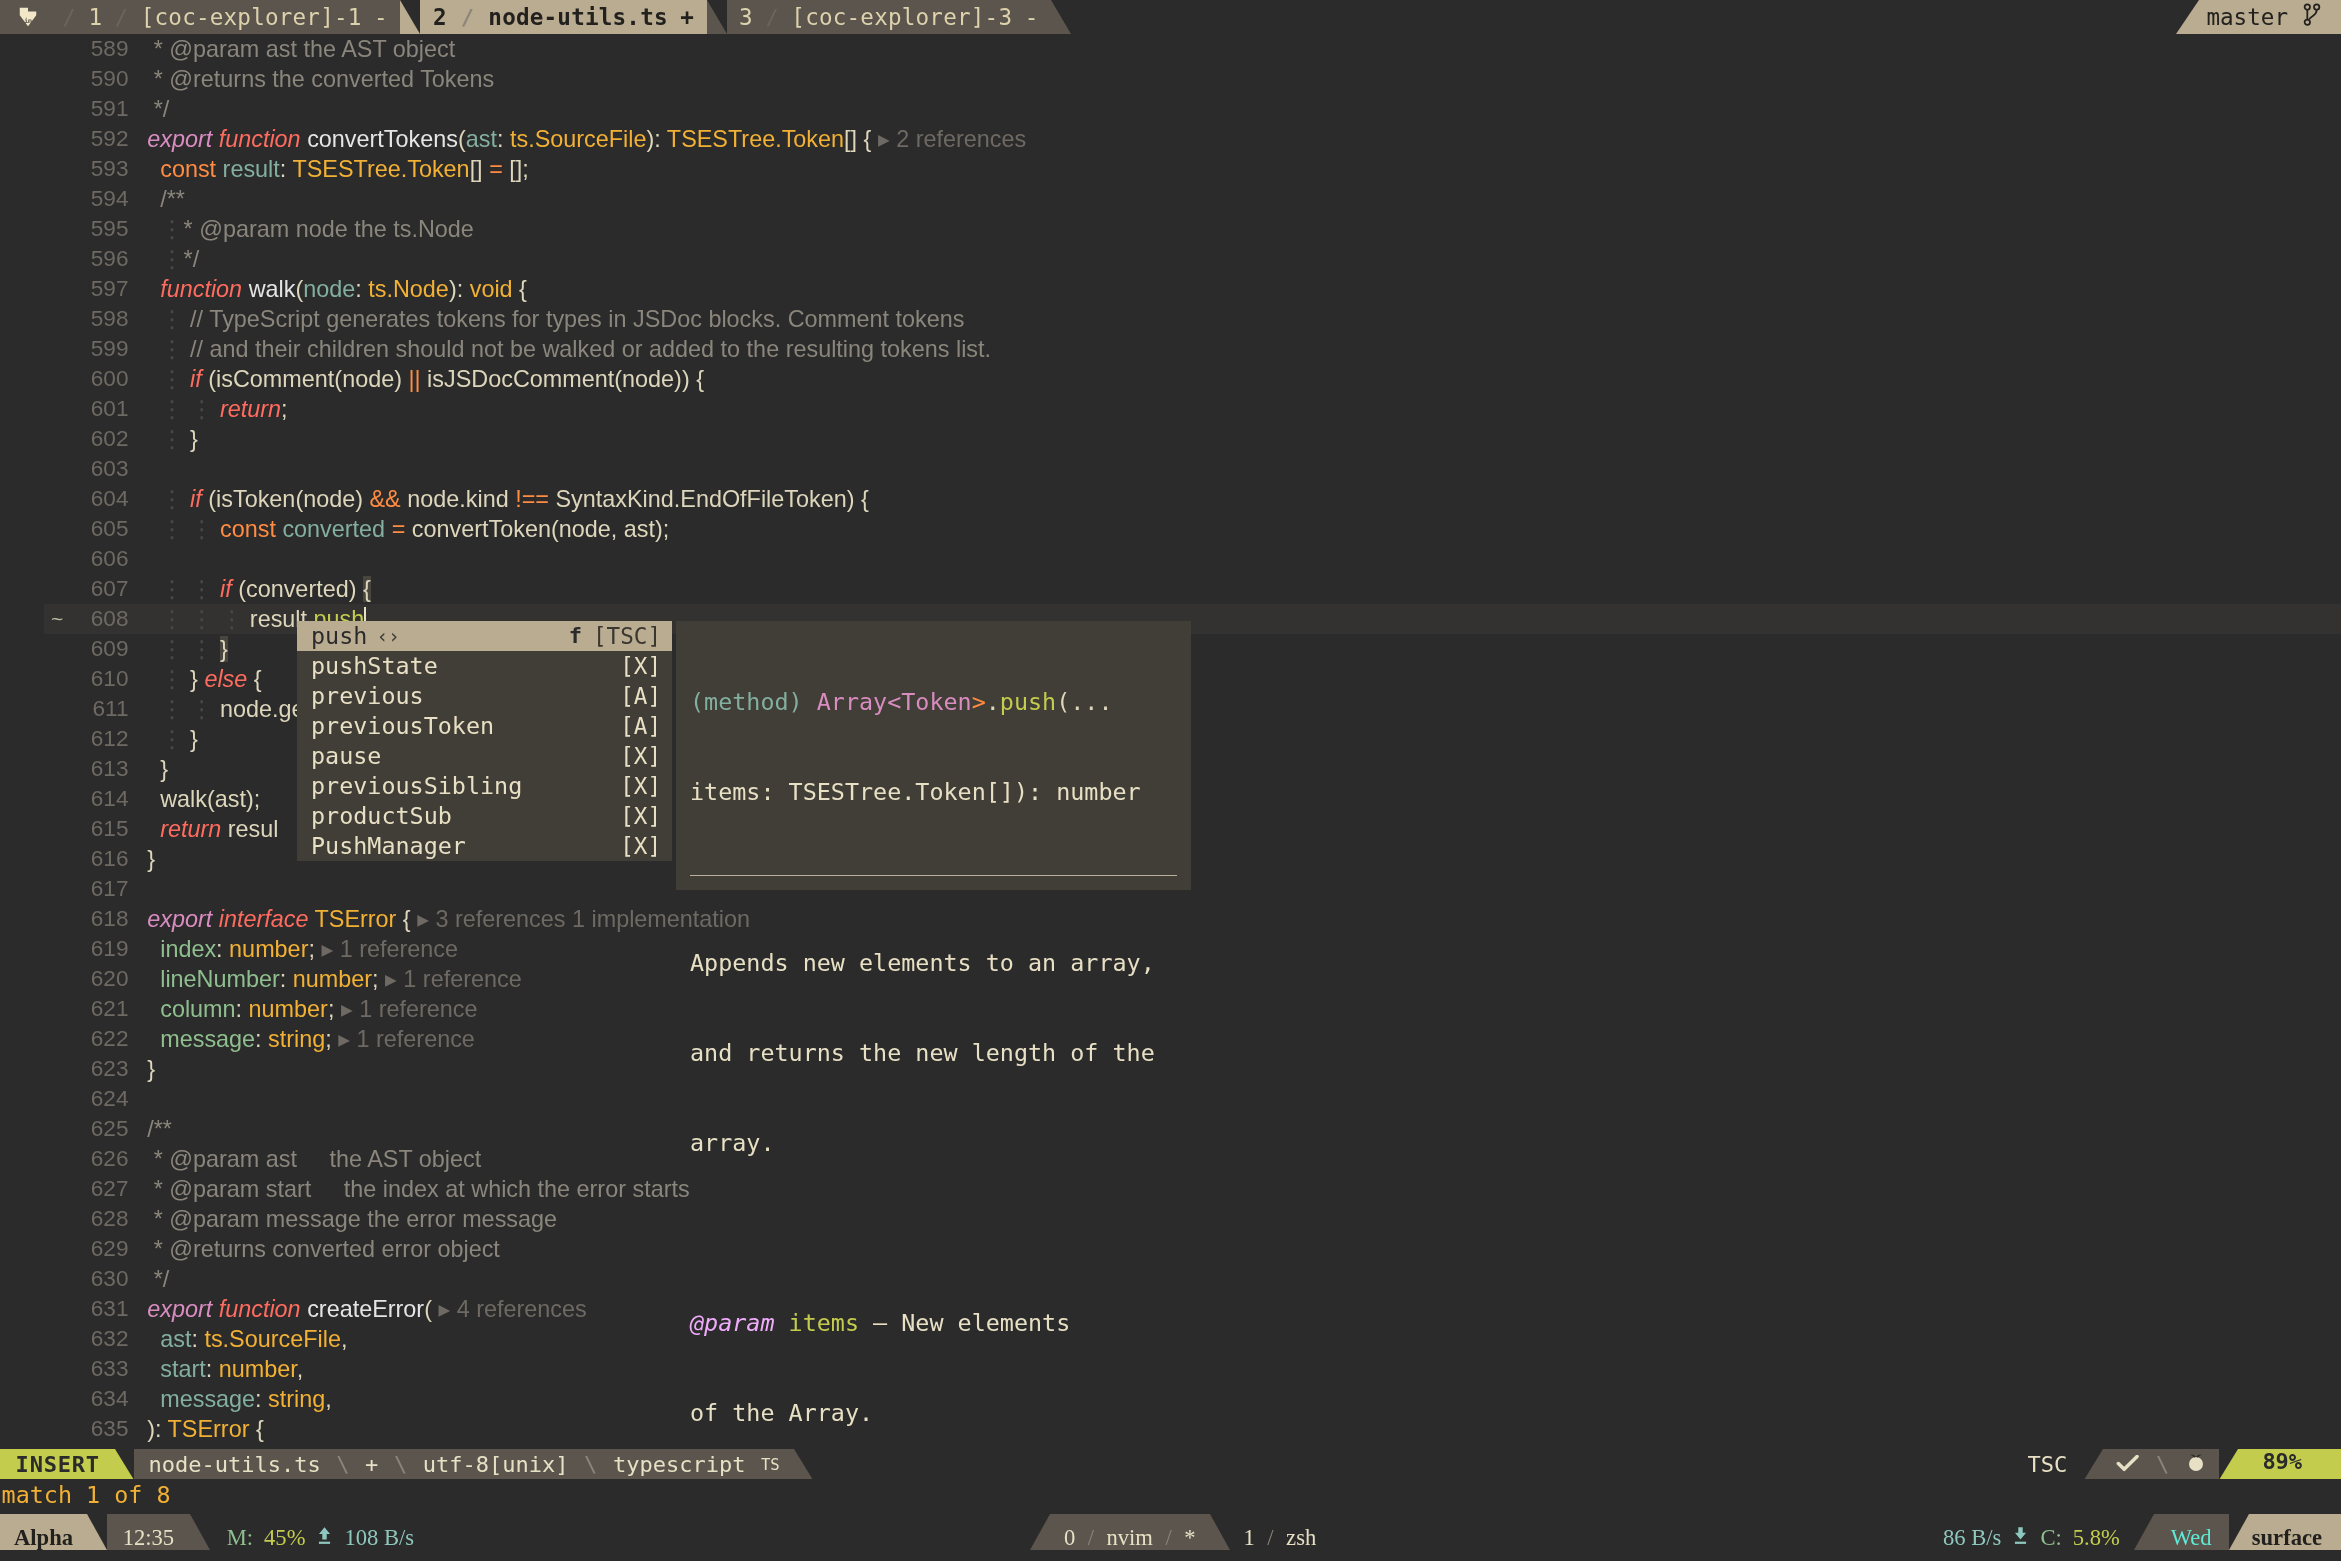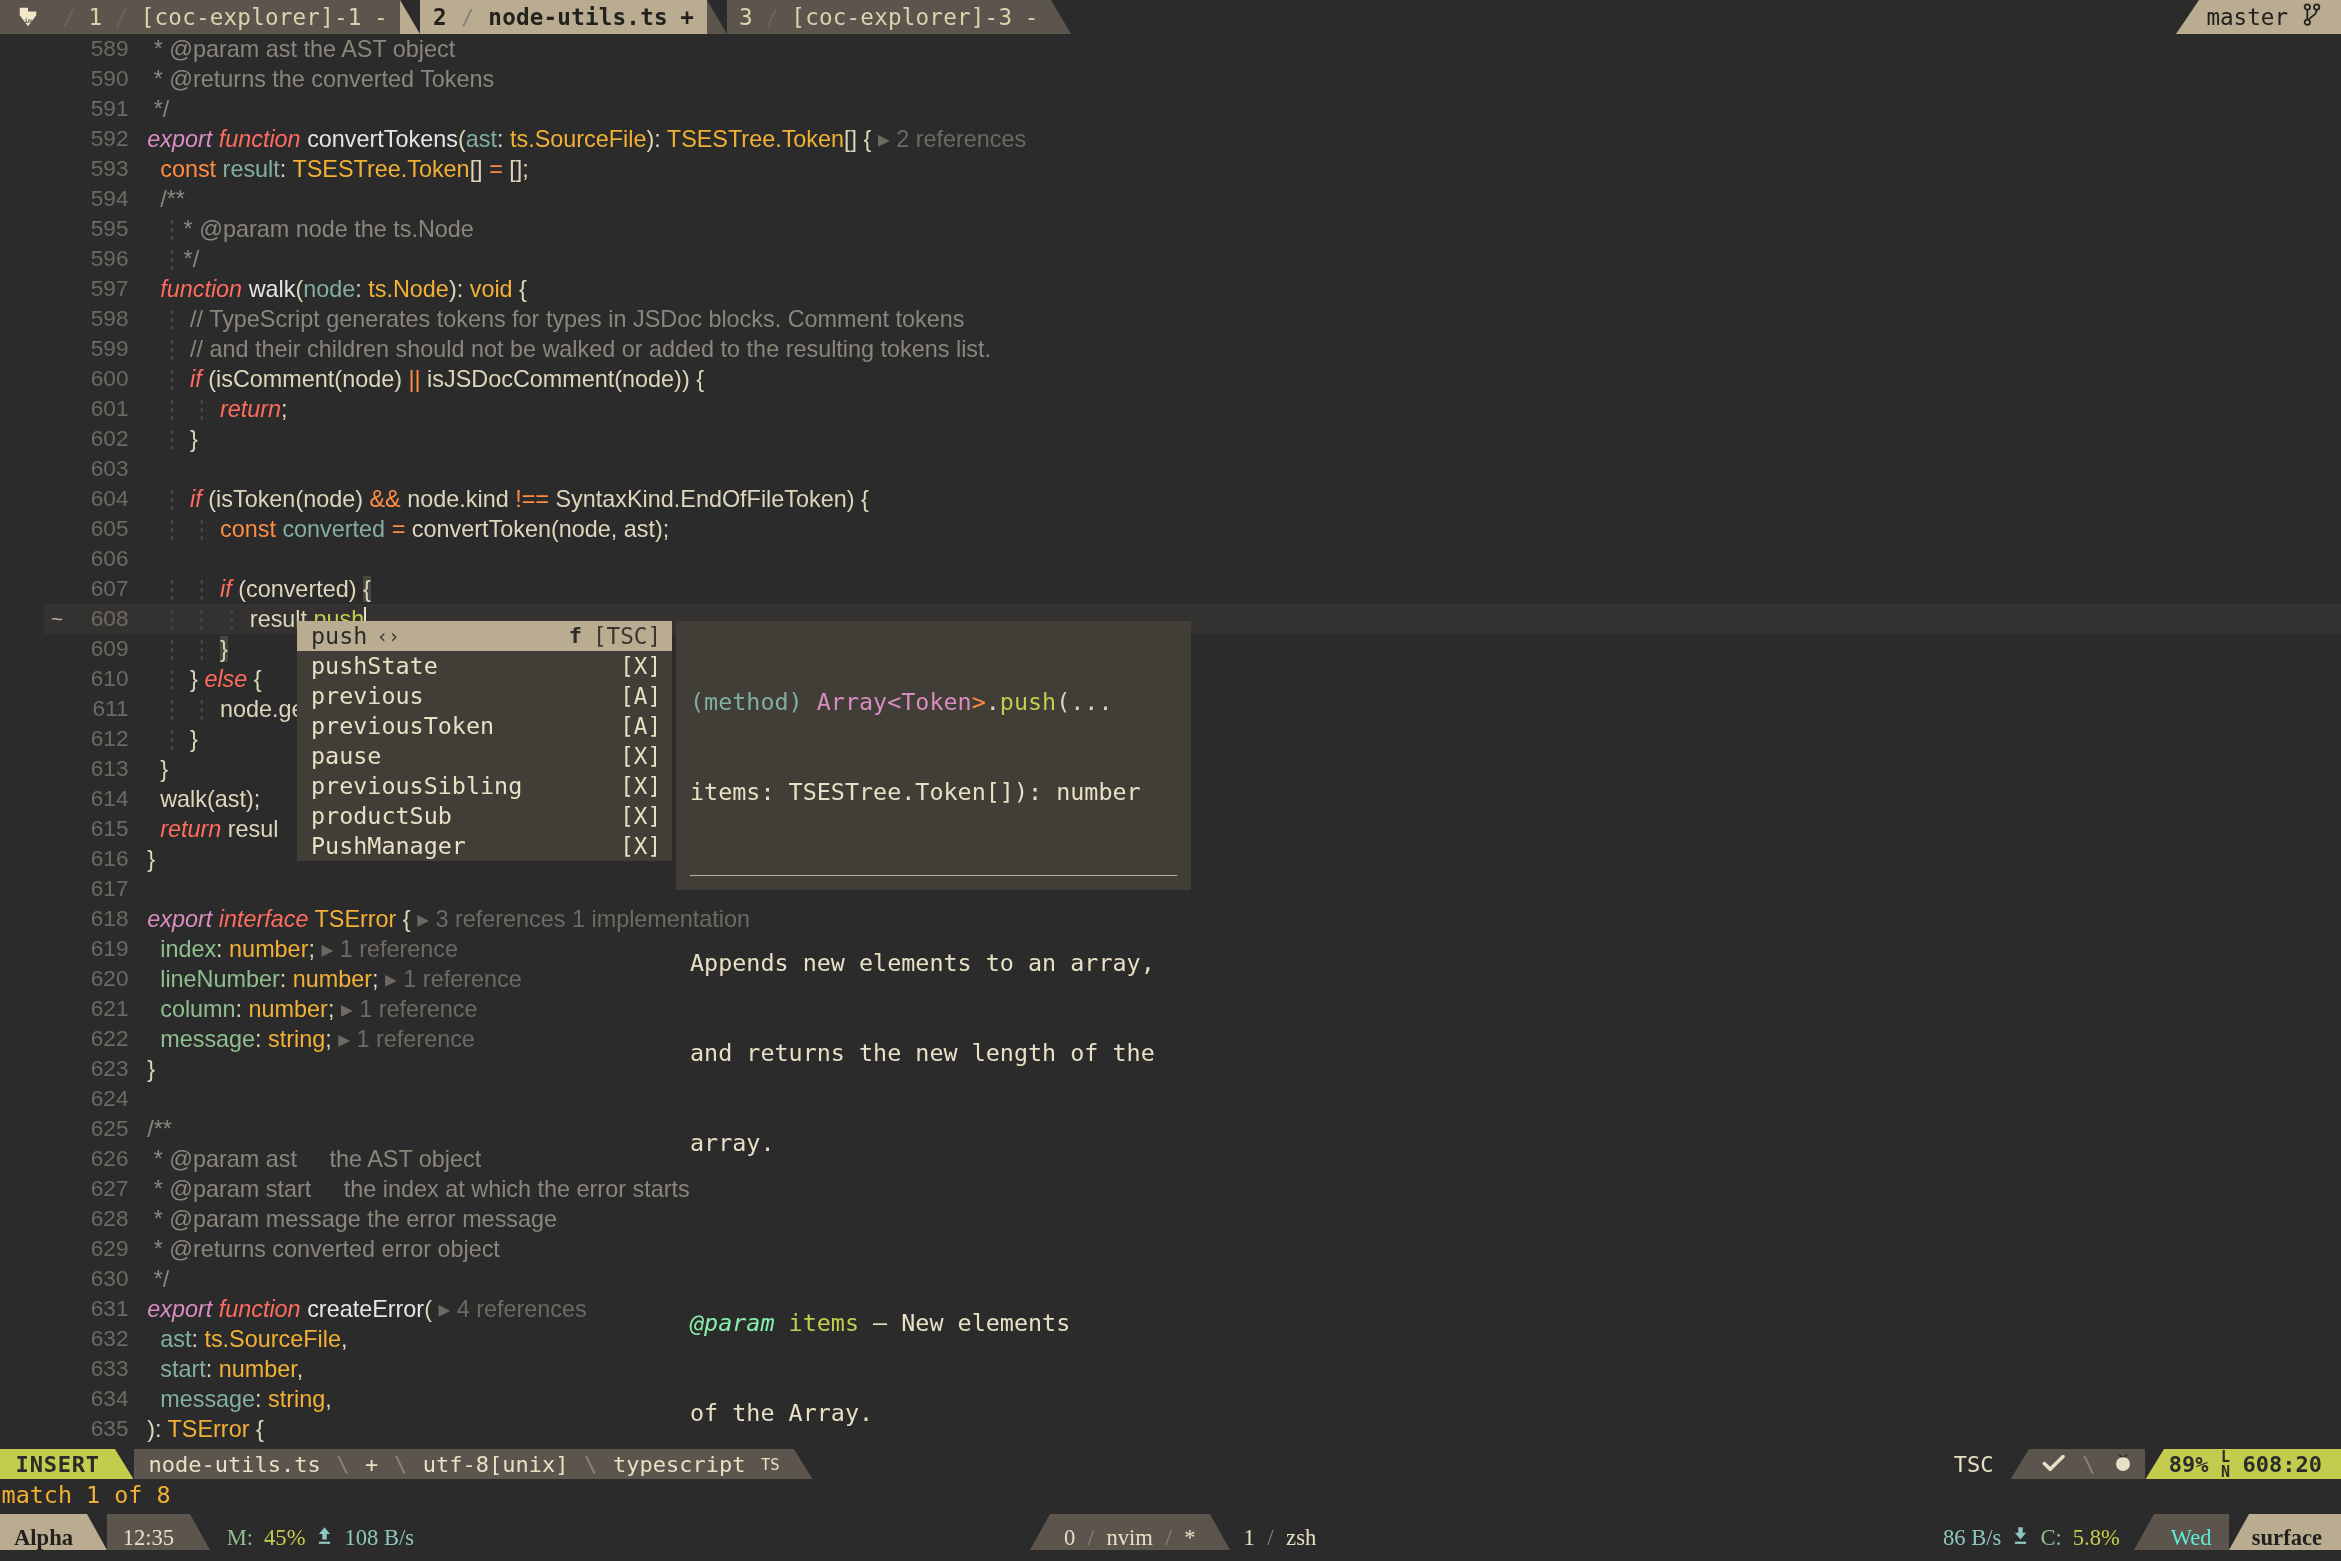--- a/index.html
+++ b/index.html
@@ -124,21 +124,21 @@
     padding:6.2px 14px 0 14px;box-sizing:border-box;
     font-size:23.4px;line-height:30px;color:#e8e0c4;
     font-family:"DejaVu Sans Mono","Liberation Mono",monospace;
     white-space:pre;
   }
   .doc .m{color:#83afa0;}
   .doc .cls{color:#d98cc0;}
   .doc .ang{color:#ff8c42;}
   .doc .mth{color:#c3cc4d;}
   .doc hr{border:none;border-top:1.6px solid #b8b09a;margin:7.8px 0 12.5px 0;}
-  .doc .pt{color:#86efac;font-style:italic;}
+  .doc .pt{color:#f0abfc;font-style:italic;}
   .doc .pn{color:#c3cc4d;}
 
   
   .msgline{
     position:absolute;left:0;top:1479px;width:2342px;height:33px;
     background:#2b2b2b;color:#f2b134;
     font-size:23.4px;line-height:33px;padding-left:1.6px;box-sizing:border-box;
     font-family:"DejaVu Sans Mono","Liberation Mono",monospace;
   }
 
@@ -152,21 +152,21 @@
   .sl-mode{background:#c3cc4d;color:#2b2b2b;font-weight:bold;display:flex;align-items:center;padding:0 15.6px;letter-spacing:0.8px;}
   .sl-mode-slant{width:0;height:0;border-style:solid;border-width:31px 0 0 19px;border-color:transparent transparent transparent #c3cc4d;}
   .sl-b{background:#5b554e;color:#e8e0c4;display:flex;align-items:center;gap:15.6px;padding:0 14px;}
   .sl-b-slant{width:0;height:0;border-style:solid;border-width:31px 0 0 19px;border-color:transparent transparent transparent #5b554e;}
   .sl-sep{color:#8d8579;}
   .sl-fill{flex:1;background:#2b2b2b;}
   .sl-tsc{background:#2b2b2b;color:#e8e0c4;display:flex;align-items:center;padding:0 17px;}
   .sl-c-slant-l{width:0;height:0;border-style:solid;border-width:0 0 31px 19px;border-color:transparent transparent #5b554e transparent;}
   .sl-c{background:#5b554e;color:#e8e0c4;display:flex;align-items:center;gap:17px;padding:0 12.5px;}
   .sl-y-slant-l{width:0;height:0;border-style:solid;border-width:0 0 31px 19px;border-color:transparent transparent #c3cc4d transparent;}
-  .sl-y{background:#c3cc4d;color:#2b2b2b;font-weight:bold;display:flex;align-items:center;gap:12.5px;padding:0 20px 0 4.7px;}
+  .sl-y{background:#c3cc4d;color:#2b2b2b;font-weight:bold;display:flex;align-items:center;gap:12.5px;padding:0 20px 0 4.7px;flex-direction:column;}
   .sl-ln{font-size:15px;line-height:.95;display:inline-block;text-align:center;}
 
   
   .tmux{
     position:absolute;left:0;top:1514px;width:2342px;height:47px;
     background:#2b2b2b;display:flex;align-items:stretch;
     font-size:22.6px;
     font-family:Liberation Serif, serif;
   }
   .tm-sess{background:#b9ac91;color:#23211e;font-weight:bold;display:flex;align-items:center;padding:0 14px;}

